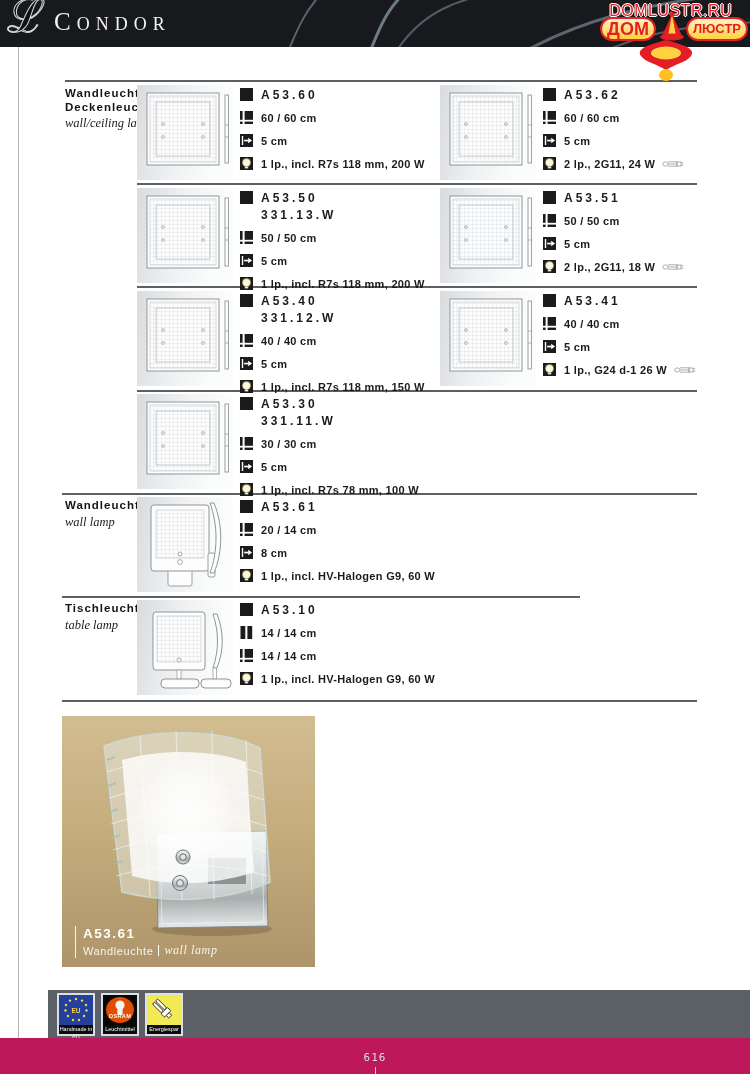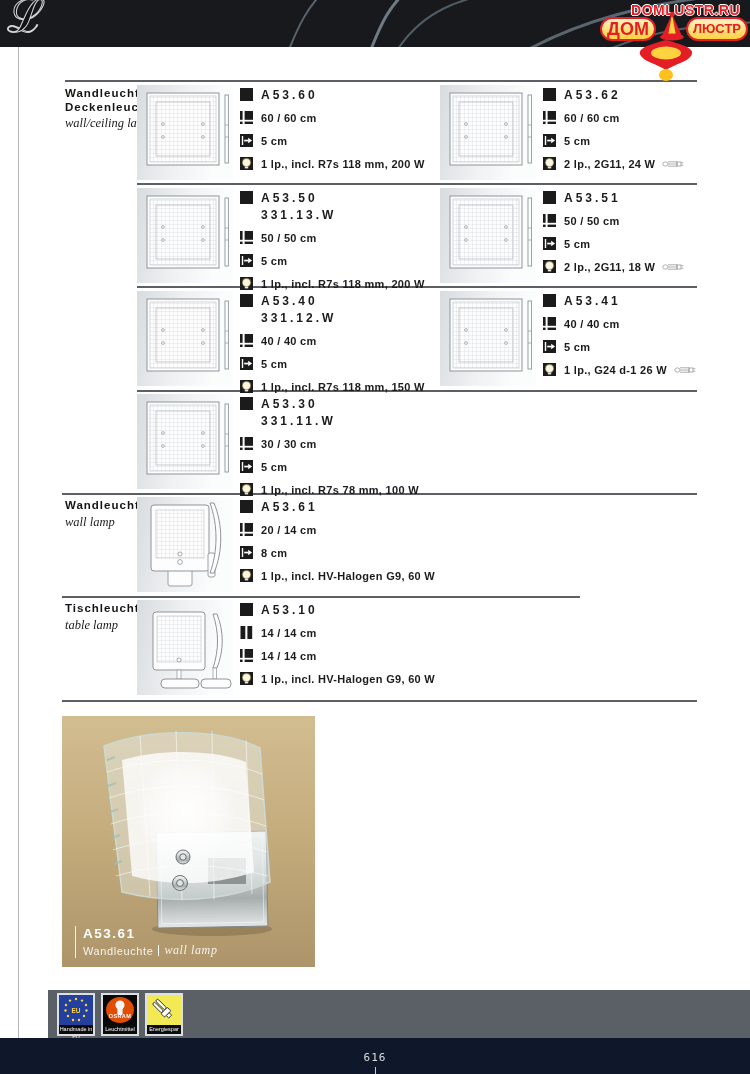--- a/index.html
+++ b/index.html
@@ -7,21 +7,21 @@
        font-family:"Liberation Sans",sans-serif;color:#1b1b1b;}
   
   .header{position:absolute;left:0;top:0;width:750px;height:47px;background:#17191c;overflow:hidden;}
   .logo-l{position:absolute;left:7px;top:-7px;font-family:"DejaVu Serif",serif;font-size:46px;
           color:#101214;-webkit-text-stroke:1px #d3d8db;z-index:3;line-height:1;}
   .brand{position:absolute;left:54px;top:8px;font-family:"Liberation Serif",serif;
          font-variant:small-caps;font-size:25px;letter-spacing:6px;color:#f3f3f3;z-index:3;}
   .swoosh{position:absolute;left:0;top:0;}
   
   .dl{position:absolute;right:2px;top:2px;width:150px;height:80px;z-index:5;}
-  .dl-url{position:absolute;right:8px;top:0;font-size:14px;font-weight:bold;color:#e31e24;letter-spacing:.5px;
+  .dl-url{position:absolute;right:16px;top:0;font-size:16px;font-weight:normal;color:#e31e24;letter-spacing:.5px;
           text-shadow:-1px 0 #fff,1px 0 #fff,0 -1px #fff,0 1px #fff;}
   .dl-pills{position:absolute;left:0;top:13px;width:150px;height:28px;}
   .pill{position:absolute;top:2px;height:20px;background:linear-gradient(#fff3c4,#ffd23f);
         border:2.5px solid #e31e24;border-radius:13px;color:#e31e24;font-weight:bold;
         text-align:center;line-height:20px;}
   .pill1{left:2px;width:52px;font-size:18px;}
   .pill2{left:88px;width:58px;font-size:13px;}
   
   .vline{position:absolute;left:18px;top:47px;width:1px;height:991px;background:#b5b5b5;}
   .sep{position:absolute;height:2px;background:#5c6064;}
@@ -53,21 +53,21 @@
   .badges{position:absolute;left:9px;top:3px;display:flex;gap:6px;}
   .badge{width:38px;}
   .badge-art{width:34px;height:30px;border:2px solid #dce0e2;border-bottom:none;position:relative;overflow:hidden;}
   .badge-art svg{display:block;}
   .badge-ov{position:absolute;left:0;top:0;width:100%;height:100%;display:flex;align-items:center;
             justify-content:center;font-weight:bold;color:#fff;}
   .ov-eu{color:#ffd23f;font-size:6.5px;}
   .ov-osram{font-size:5.5px;letter-spacing:.4px;margin-top:6px;}
   .badge-label{height:9px;background:#0c0c0c;color:#fff;font-size:5.5px;line-height:9px;text-align:center;
                border:2px solid #dce0e2;border-top:none;}
-  .footer{position:absolute;left:0;top:1038px;width:750px;height:36px;background:#0f172a;}
+  .footer{position:absolute;left:0;top:1038px;width:750px;height:36px;background:#be185d;}
   .page{position:absolute;left:0;right:0;top:13px;text-align:center;color:#dcdcdc;
         font-family:"DejaVu Sans Mono",monospace;font-size:11px;letter-spacing:1px;}
   .tick{position:absolute;left:375px;bottom:0;width:1px;height:7px;background:#c9c9c9;}
 </style>
 </head>
 <body>
 
 <svg width="0" height="0" style="position:absolute" aria-hidden="true">
   <defs>
     <pattern id="grid4" width="4" height="4" patternUnits="userSpaceOnUse">
@@ -163,20 +163,21 @@
   <svg class="swoosh" width="750" height="47">
     <g fill="none">
       <path d="M288 52 C300 22 307 10 320 -5" stroke="#59646d" stroke-width="2"></path>
       <path d="M370 52 C383 18 390 8 403 -6" stroke="#6e7b84" stroke-width="3"></path>
       <path d="M396 52 C420 14 455 -4 525 -12" stroke="#515c64" stroke-width="2"></path>
       <path d="M520 54 C580 20 645 4 730 -6" stroke="#5a656e" stroke-width="3"></path>
       <path d="M598 54 C650 30 700 24 760 22" stroke="#515c64" stroke-width="2"></path>
     </g>
   </svg>
   <span class="logo-l">ℒ</span>
+  <span class="brand">Condor</span>
 </div>
 
 <div class="dl">
   <div class="dl-url">DOMLUSTR.RU</div>
   <div class="dl-pills">
     <div class="pill pill1">ДОМ</div>
     <div class="pill pill2">ЛЮСТР</div>
     <svg width="36" height="30" style="position:absolute;left:56px;top:-3px">
       <path d="M18 2 L8 24 H28 Z" fill="#e31e24"></path>
       <path d="M18 2 L14 24 H22 Z" fill="#ffd23f"></path>

